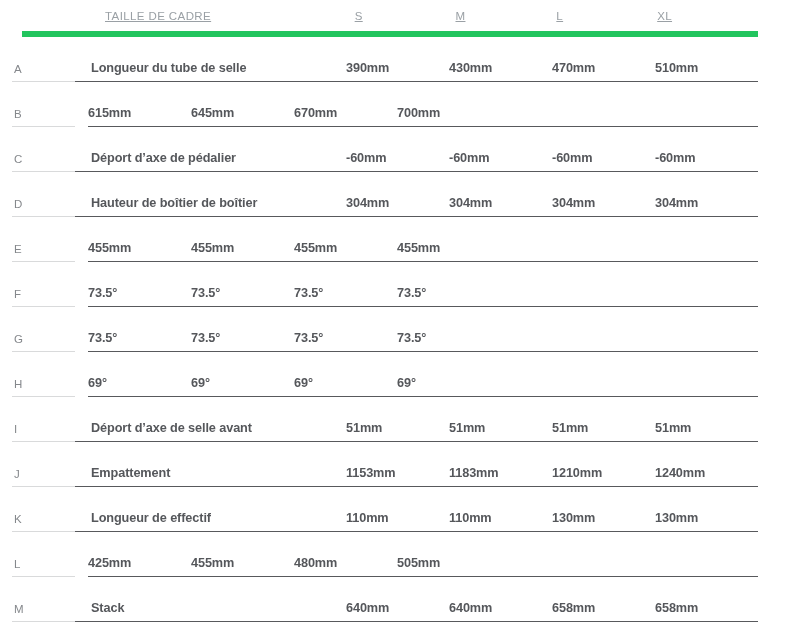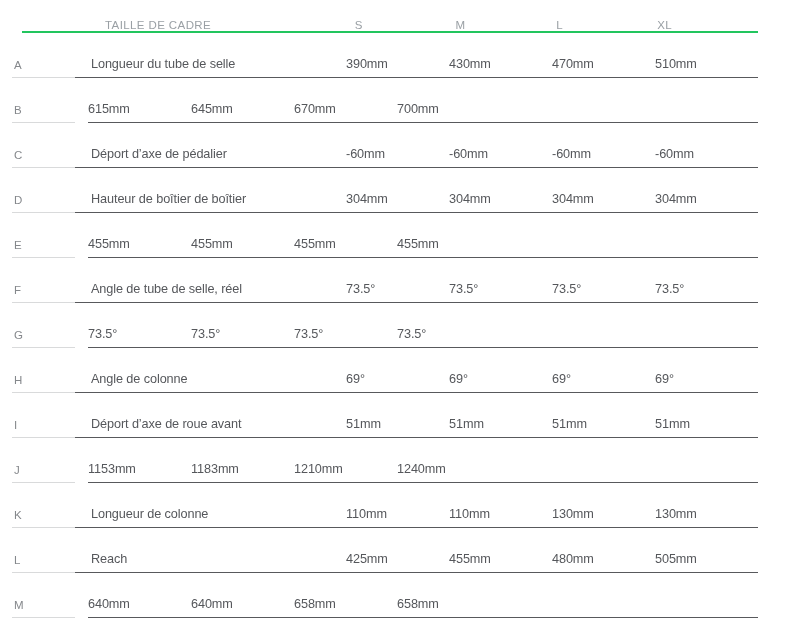--- a/index.html
+++ b/index.html
@@ -15,26 +15,27 @@
   .page {
     width: 785px;
     height: 638px;
     position: relative;
   }
   
   .header-row {
     height: 31px;
     margin-left: 22px;
     margin-right: 27px;
-    border-bottom: 2px solid #22c55e;
+    border-bottom: 6px solid #22c55e;
     display: flex;
-    align-items: flex-end;
+    align-items: center;
     color: #9aa0a5;
     font-size: 11.5px;
     letter-spacing: 0.4px;
+    text-decoration: underline;
   }
   .h-label {
     width: 338px;
     padding-left: 83px;
     box-sizing: border-box;
   }
   .h-col { width: 103px; }
   
   .row {
     height: 45px;
@@ -69,22 +70,23 @@
     align-items: flex-end;
     box-sizing: border-box;
     padding-bottom: 6px;
     font-size: 12.7px;
     letter-spacing: -0.1px;
   }
   .label-cell {
     width: 272px;
     padding-left: 17px;
     box-sizing: border-box;
-  }
-  .val-cell { width: 103px; }
+    font-weight: bold;
+  }
+  .val-cell { width: 103px; font-weight: bold; }
 </style>
 </head>
 <body>
 
 <div class="page">
 
   <div class="header-row">
     <div class="h-label">TAILLE DE CADRE</div>
     <div class="h-col">S</div>
     <div class="h-col">M</div>
@@ -154,21 +156,20 @@
       <div class="val-cell">455mm</div>
       <div class="val-cell">455mm</div>
     </div>
   </div>
 
   <div class="row">
     <div class="letter-cell">
       <span class="letter">F</span>
     </div>
     <div class="row-main">
-      <div class="label-cell">Angle de tube de selle, réel</div>
       <div class="val-cell">73.5°</div>
       <div class="val-cell">73.5°</div>
       <div class="val-cell">73.5°</div>
       <div class="val-cell">73.5°</div>
     </div>
   </div>
 
   <div class="row">
     <div class="letter-cell">
       <span class="letter">G</span>
@@ -179,84 +180,84 @@
       <div class="val-cell">73.5°</div>
       <div class="val-cell">73.5°</div>
     </div>
   </div>
 
   <div class="row">
     <div class="letter-cell">
       <span class="letter">H</span>
     </div>
     <div class="row-main">
-      <div class="label-cell">Angle de colonne</div>
       <div class="val-cell">69°</div>
       <div class="val-cell">69°</div>
       <div class="val-cell">69°</div>
       <div class="val-cell">69°</div>
     </div>
   </div>
 
   <div class="row">
     <div class="letter-cell">
       <span class="letter">I</span>
     </div>
     <div class="row-main">
-      <div class="label-cell">Déport d’axe de roue avant</div>
+      <div class="label-cell">Déport d’axe de selle avant</div>
       <div class="val-cell">51mm</div>
       <div class="val-cell">51mm</div>
       <div class="val-cell">51mm</div>
       <div class="val-cell">51mm</div>
     </div>
   </div>
 
   <div class="row">
     <div class="letter-cell">
       <span class="letter">J</span>
     </div>
     <div class="row-main">
+      <div class="label-cell">Empattement</div>
       <div class="val-cell">1153mm</div>
       <div class="val-cell">1183mm</div>
       <div class="val-cell">1210mm</div>
       <div class="val-cell">1240mm</div>
     </div>
   </div>
 
   <div class="row">
     <div class="letter-cell">
       <span class="letter">K</span>
     </div>
     <div class="row-main">
-      <div class="label-cell">Longueur de colonne</div>
+      <div class="label-cell">Longueur de effectif</div>
       <div class="val-cell">110mm</div>
       <div class="val-cell">110mm</div>
       <div class="val-cell">130mm</div>
       <div class="val-cell">130mm</div>
     </div>
   </div>
 
   <div class="row">
     <div class="letter-cell">
       <span class="letter">L</span>
     </div>
     <div class="row-main">
-      <div class="label-cell">Reach</div>
       <div class="val-cell">425mm</div>
       <div class="val-cell">455mm</div>
       <div class="val-cell">480mm</div>
       <div class="val-cell">505mm</div>
     </div>
   </div>
 
   <div class="row">
     <div class="letter-cell">
       <span class="letter">M</span>
     </div>
     <div class="row-main">
+      <div class="label-cell">Stack</div>
       <div class="val-cell">640mm</div>
       <div class="val-cell">640mm</div>
       <div class="val-cell">658mm</div>
       <div class="val-cell">658mm</div>
     </div>
   </div>
 </div>
 
 </div>
 

